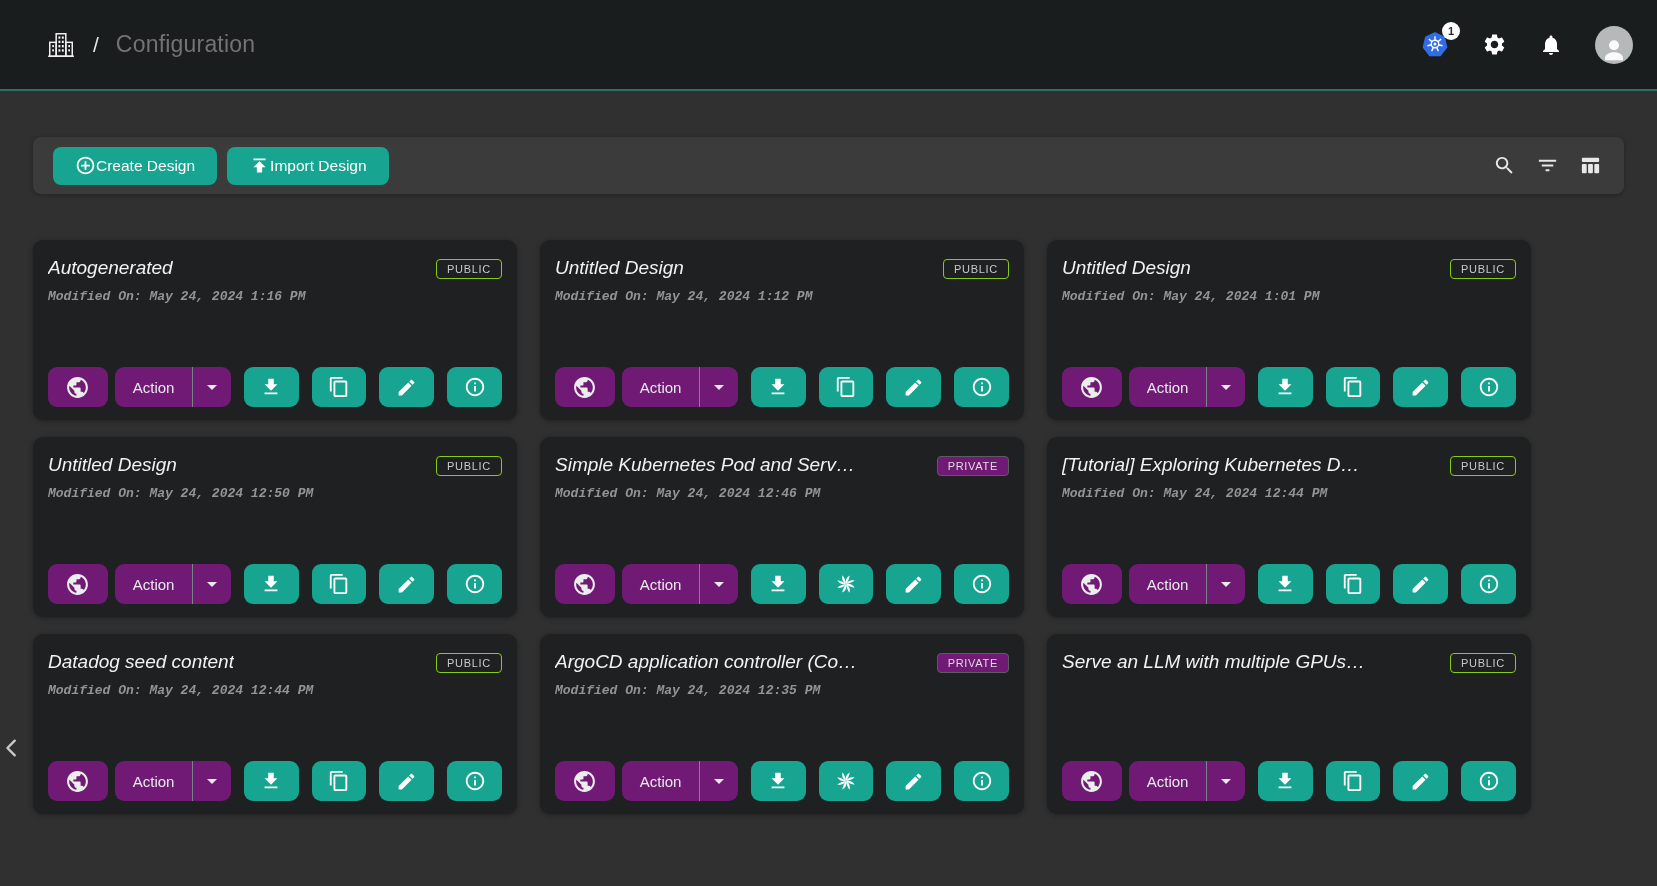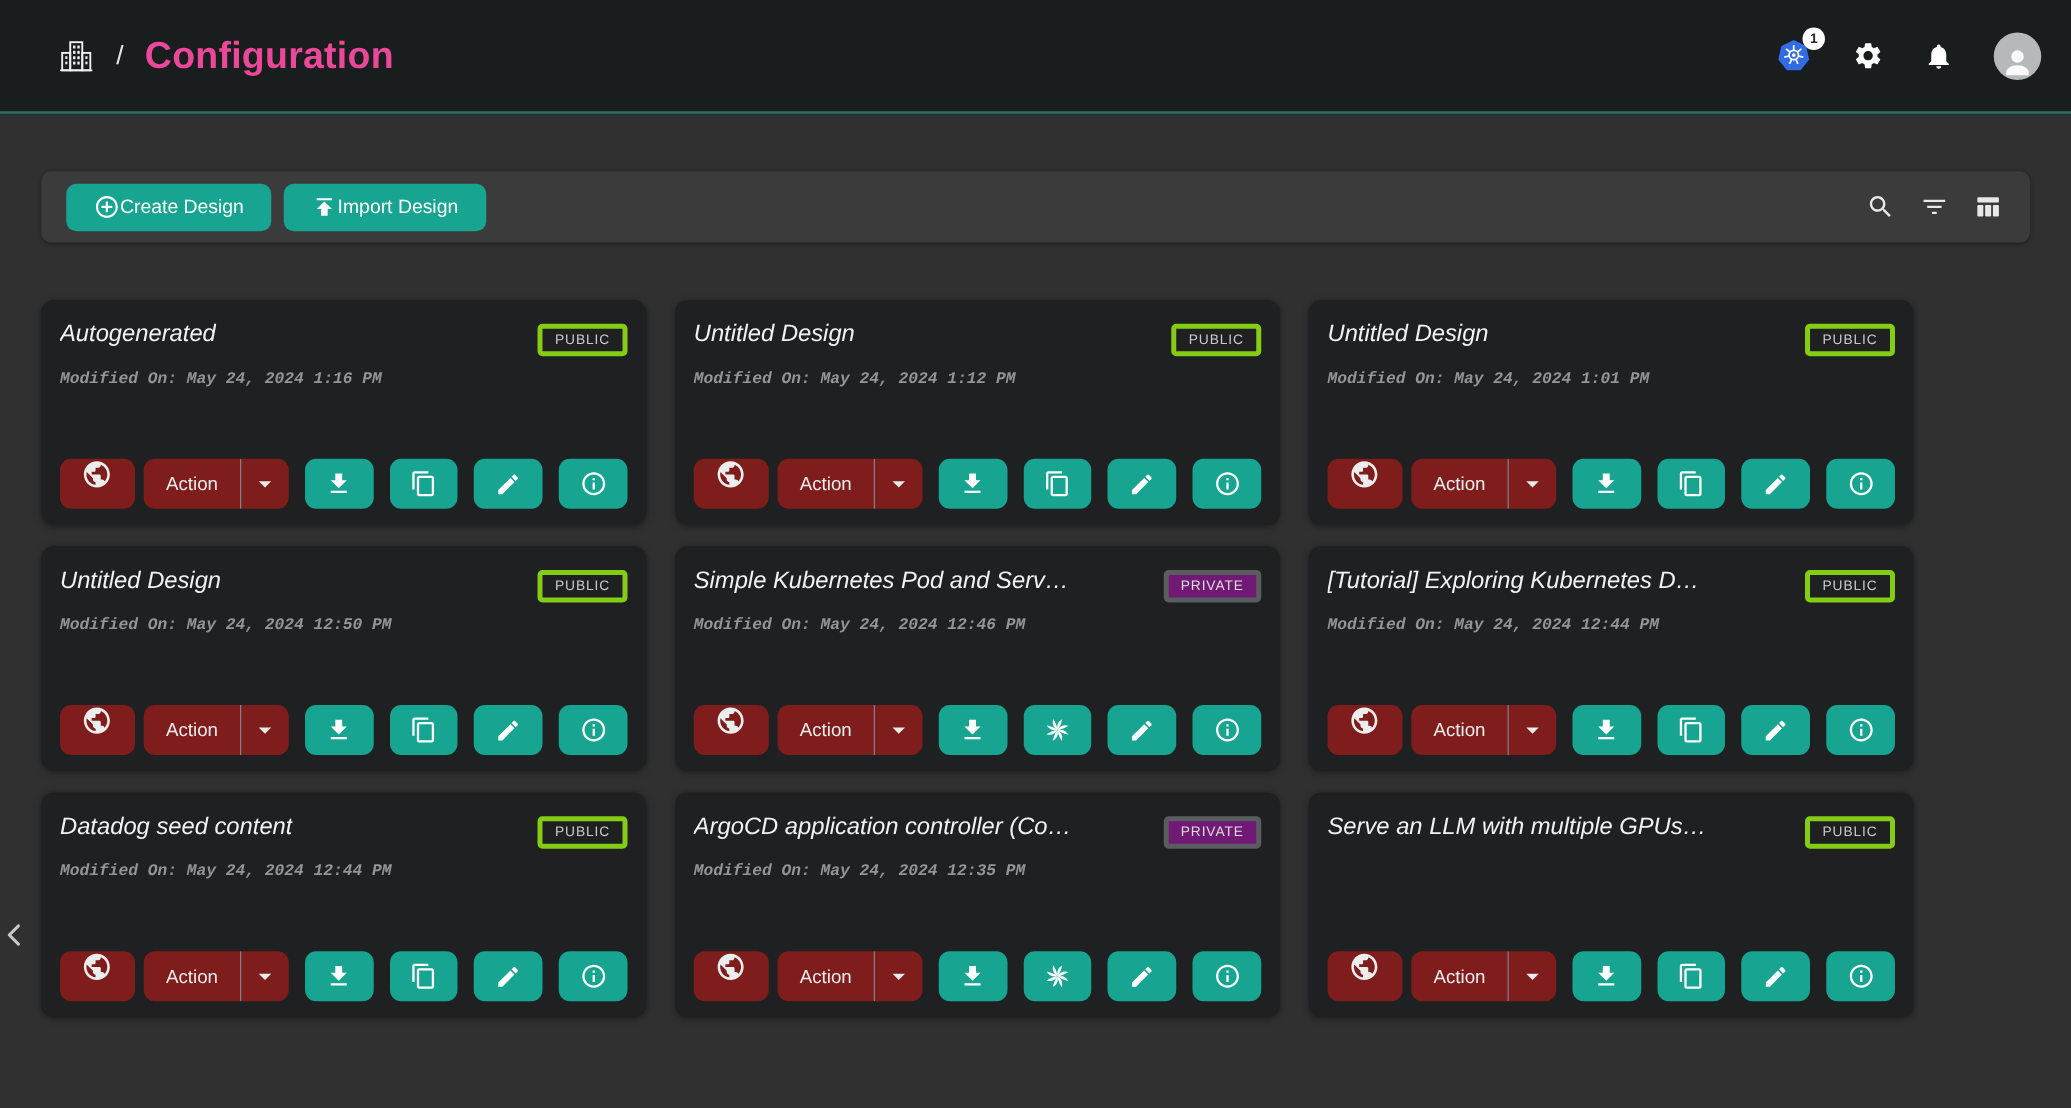--- a/index.html
+++ b/index.html
@@ -13,21 +13,21 @@
   
   .navbar {
     height:91px;
     background:#1a1d1d;
     border-bottom:2px solid #2b7265;
     display:flex; align-items:center;
     padding:0 24px 0 46px;
   }
   .nav-left { display:flex; align-items:center; gap:17px; }
   .breadcrumb-sep { color:#e8e8e8; font-size:21px; font-weight:400; }
-  .page-title { color:#ec4899; font-size:30px; font-weight:bold; letter-spacing:.2px; }
+  .page-title { color:#737373; font-size:23px; font-weight:normal; letter-spacing:.2px; }
   .nav-right { margin-left:auto; display:flex; align-items:center; gap:32px; }
   .icon-btn { background:none; border:none; cursor:pointer; display:flex; align-items:center; justify-content:center; padding:0; }
   .k8s-wrap { position:relative; }
   .k8s-badge {
     position:absolute; top:-8px; right:-10px;
     width:18px; height:18px; border-radius:50%;
     background:#ffffff; color:#2b2b2b;
     font-size:11px; font-weight:bold;
     display:flex; align-items:center; justify-content:center;
   }
@@ -71,35 +71,35 @@
     display:flex; flex-direction:column;
     box-shadow:0 1px 5px rgba(0,0,0,.35);
   }
   .card-head { display:flex; justify-content:space-between; align-items:flex-start; }
   .card-title {
     font-size:19px; font-weight:500; color:#f2f2f2;
     white-space:nowrap; overflow:hidden; text-overflow:ellipsis; max-width:375px;font-style:italic;
   }
   .badge {
     font-size:11px; letter-spacing:.7px; color:#c7cacb;
-    border:4px solid #84cc16; border-radius:4px;
+    border:1px solid #84cc16; border-radius:4px;
     padding:3px 10px 3px 10px; margin-top:2px;
     background:transparent; white-space:nowrap;
   }
   .badge.private { background:#701a75; border-color:#595d5f; color:#dddede; }
   .modified {
     margin-top:10px;
     font-size:13px; color:#949494;
     font-style:italic; font-weight:bold;font-family:Liberation Mono, monospace;
   }
   .actions { margin-top:auto; display:flex; align-items:center; }
   .btn-dark {
-    background:#7f1d1d; border:none; cursor:pointer;
+    background:#701a75; border:none; cursor:pointer;
     height:40px; border-radius:9px;
-    display:flex; align-items:flex-start; justify-content:center;
+    display:flex; align-items:center; justify-content:center;
   }
   .globe-btn { width:60px; }
   .split-btn { margin-left:7px; padding:0; overflow:hidden; }
   .split-label {
     padding:0 18px; font-size:15px; color:#e9eaea; font-family:"Liberation Sans", sans-serif;
     height:100%; display:flex; align-items:center;
   }
   .split-caret {
     width:39px; height:100%;
     border-left:1px solid #79828??; 

